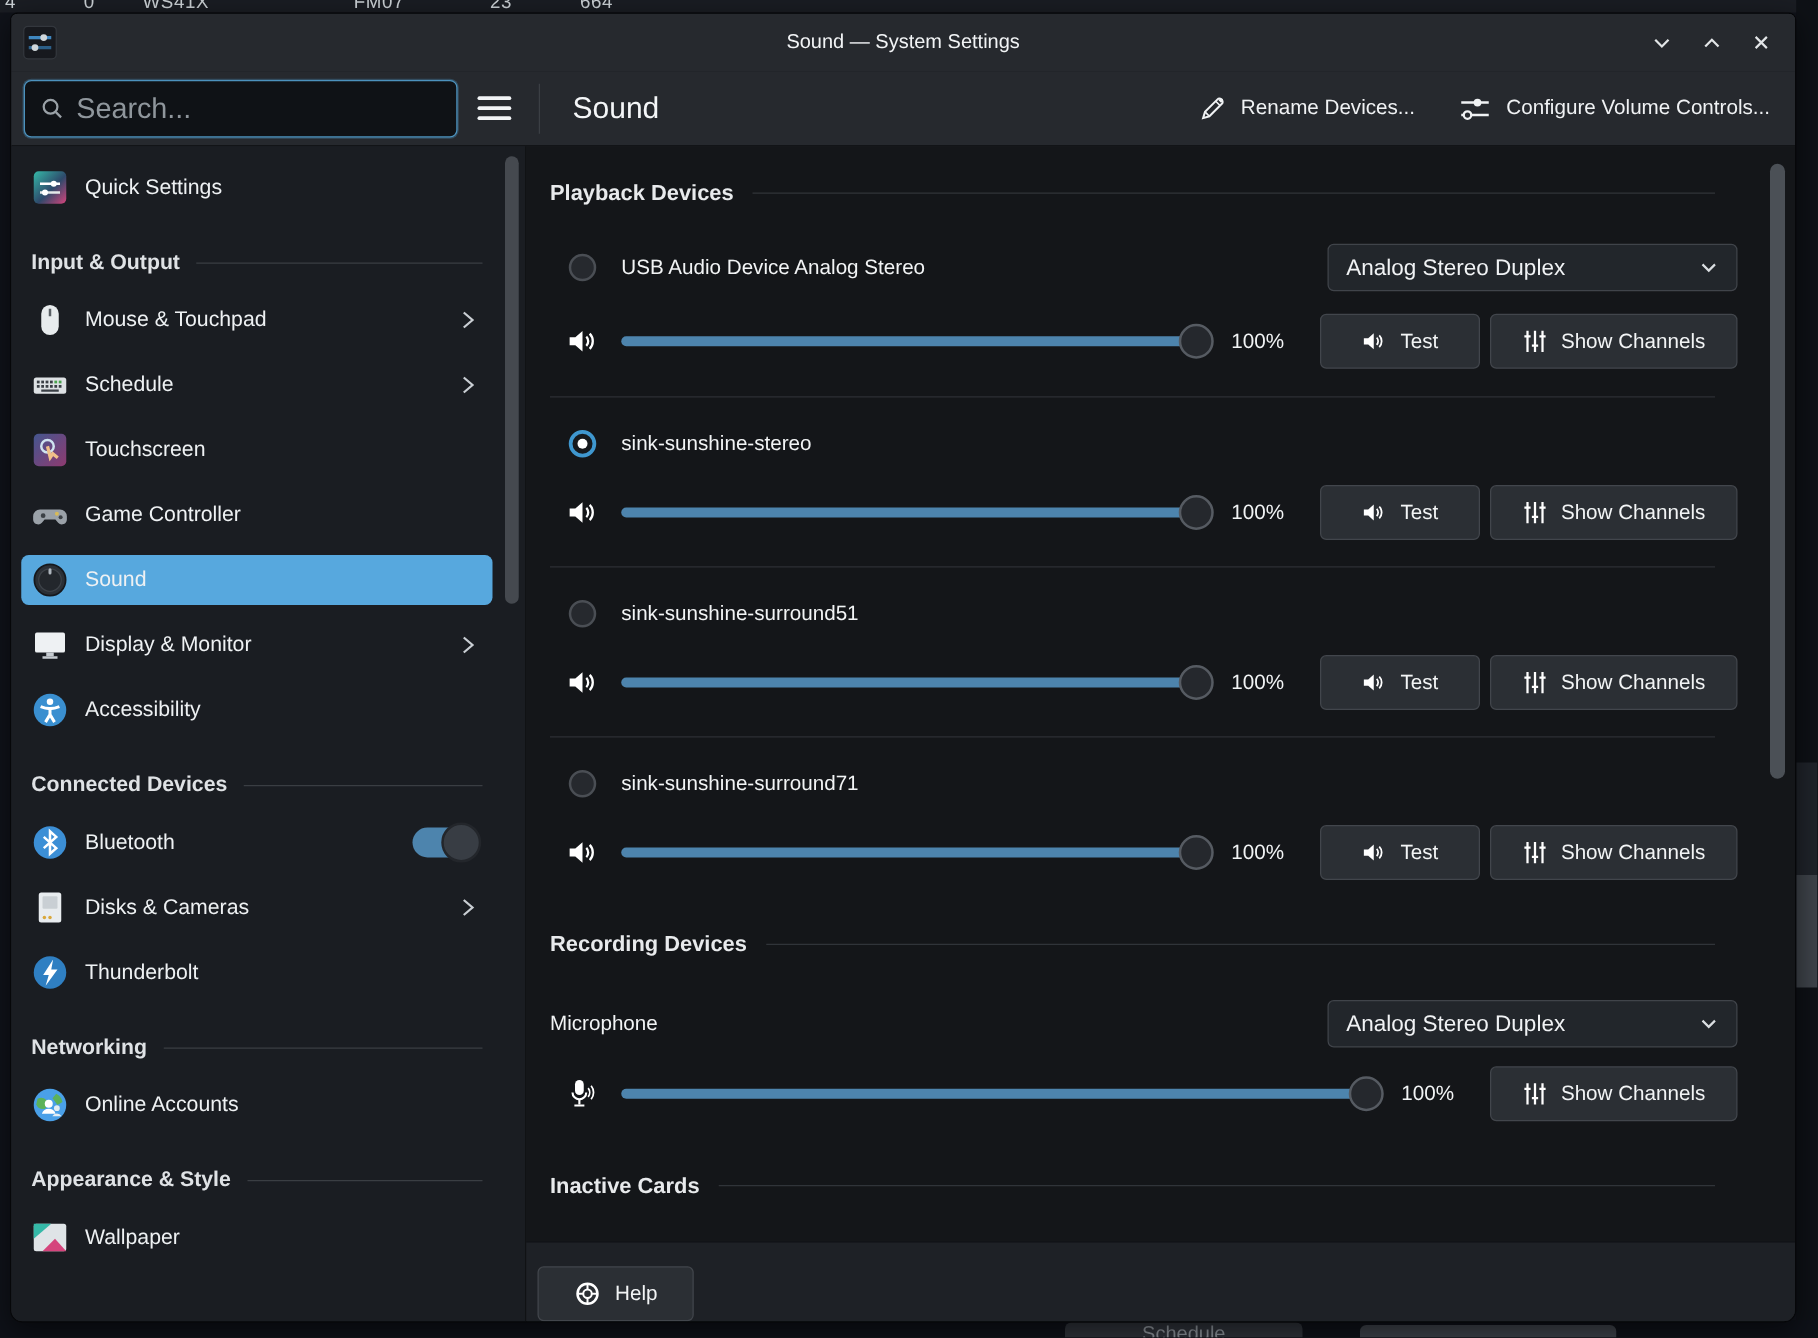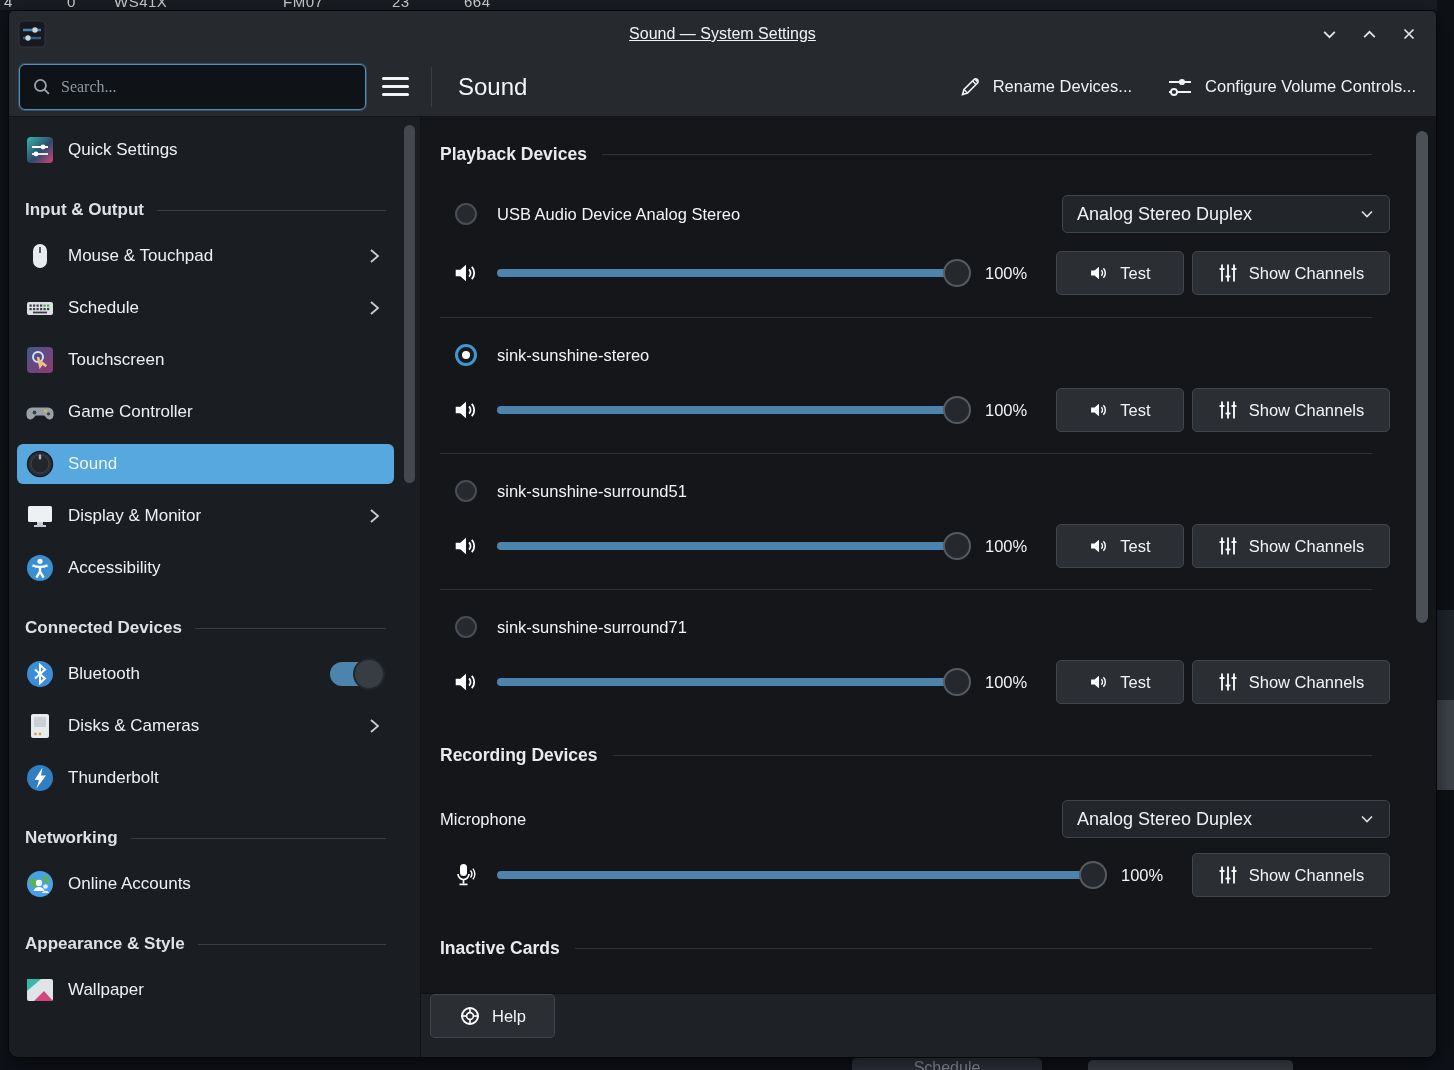--- a/index.html
+++ b/index.html
@@ -17,31 +17,31 @@
   .right-block { position:absolute; right:0; top:700px; width:17px; height:90px; background:#3f444b; }
   .right-block2 { position:absolute; right:0; top:610px; width:17px; height:90px; background:#20242b; }
 
   
   .win { position:absolute; left:8px; top:10px; width:1429px; height:1048px; background:#1b1e23;
          border-radius:6px 6px 10px 10px; overflow:hidden; border:1px solid #060709;
          box-shadow:inset 0 1px 0 #3b3f45, 0 6px 22px rgba(0,0,0,.55); z-index:2; display:flex; flex-direction:column; }
 
   .titlebar { height:46px; background:#26292e; position:relative; display:flex; align-items:center; flex:none; }
   .titlebar .app-icon { margin-left:9px; width:28px; height:28px; }
-  .titlebar .title { position:absolute; left:0; right:0; text-align:center; font-size:16px; color:#f2f4f6;text-decoration:underline; }
+  .titlebar .title { position:absolute; left:0; right:0; text-align:center; font-size:16px; color:#f2f4f6; }
   .win-controls { margin-left:auto; display:flex; align-items:center; gap:22px; padding-right:18px; z-index:3; }
   .win-controls .wbtn { width:18px; height:18px; display:flex; align-items:center; justify-content:center; cursor:default; }
 
   .toolbar { height:60px; background:#26292e; border-bottom:1px solid #121417; display:flex; align-items:center; flex:none; }
   .search-box { margin-left:10px; width:347px; height:46px; background:#0f1216; border:1.5px solid #4c92bd;
                 border-radius:6px; display:flex; align-items:center; padding:0 12px;
                 box-shadow:0 0 0 1px rgba(76,146,189,.35); }
   .search-box svg { flex:none; margin-right:10px; }
-  .search-box input { background:transparent; border:none; outline:none; color:#e8ebee; font-size:16px; width:100%;
-                      font-family:Liberation Serif, serif; }
+  .search-box input { background:transparent; border:none; outline:none; color:#e8ebee; font-size:23px; width:100%;
+                      font-family:Liberation Sans, sans-serif; }
   .search-box input::placeholder { color:#8f969c; }
   .hamburger { margin-left:16px; width:32px; height:32px; display:flex; flex-direction:column; justify-content:center; gap:4.5px; cursor:default; }
   .hamburger i { display:block; width:27px; height:3.6px; background:#f2f4f6; border-radius:1.5px; }
   .tb-sep { width:1px; height:40px; background:#3b3f44; margin-left:17px; }
   .page-title { margin-left:26px; font-size:24px; font-weight:400; color:#f4f6f8; }
   .tb-actions { margin-left:auto; display:flex; align-items:center; gap:34px; padding-right:20px; }
   .tb-btn { display:flex; align-items:center; gap:11px; font-size:16.5px; color:#f0f2f4; cursor:default; }
 
   .body-row { flex:1; display:flex; min-height:0; }
 
@@ -92,21 +92,21 @@
          display:inline-flex; align-items:center; justify-content:center; gap:11px; font-size:16.5px; padding:0 18px; cursor:default; flex:none; }
   .btn + .btn { margin-left:8px; }
   .btn.test { min-width:128px; }
   .btn.channels { min-width:198px; }
   .dev-divider { height:1px; background:#2c2f34; margin:22px 18px 0 9px; }
   .mic-name-row { display:flex; align-items:center; height:38px; margin:32px 0 0 9px; }
   .mic-name { font-size:16.5px; color:#f2f4f5; }
 
   .main-sb-thumb { position:absolute; right:8px; top:14px; width:12px; height:492px; background:#4b5056; border-radius:6px; }
 
-  .footer { flex:none; height:64px; background:#1e2126; border-top:1px solid #0f1114; display:flex; align-items:flex-start; padding-left:9px; }
+  .footer { flex:none; height:64px; background:#1e2126; border-top:1px solid #0f1114; display:flex; align-items:flex-end; padding-left:9px; }
   .btn.help { min-width:125px; height:44px; }
 </style>
 </head>
 <body>
 
 <div class="top-strip">
   <span style="left:4px">4</span>
   <span style="left:67px">0</span>
   <span style="left:114px">WS41X</span>
   <span style="left:283px">FM07</span>

